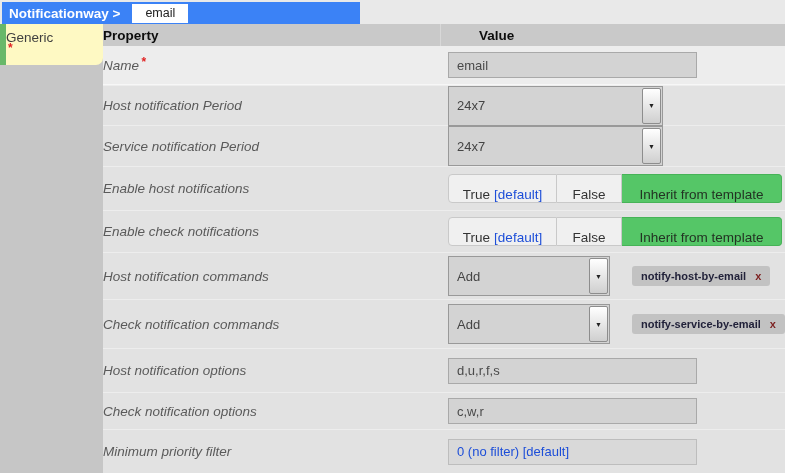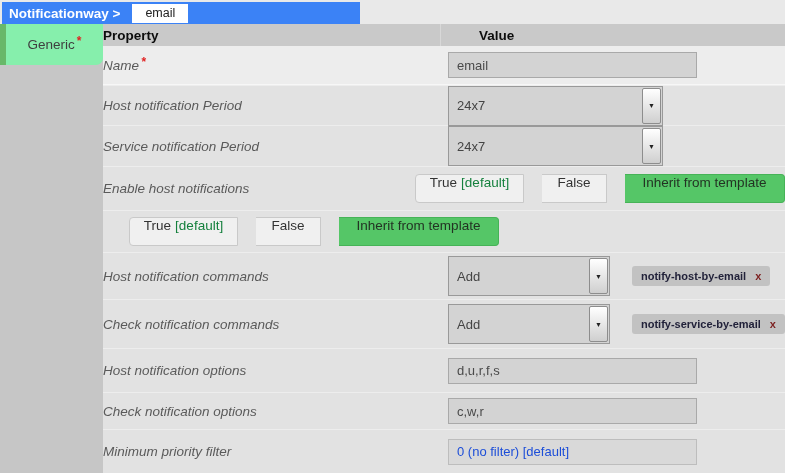--- a/index.html
+++ b/index.html
@@ -8,23 +8,23 @@
 
   
   .topbar { position:absolute; left:2px; top:2px; width:358px; height:22px; background:#3b82f6;
             display:flex; align-items:center; }
   .crumb { color:#ffffff; font-weight:bold; font-size:13.5px; padding-left:7px; white-space:nowrap; }
   .crumb-box { margin-left:12px; background:#ffffff; color:#222222; font-size:12.5px;
                padding:2px 13px 3px 13px; line-height:14px; }
 
   
   .sidebar { position:absolute; left:0; top:24px; width:103px; bottom:0; background:#c6c6c6; }
-  .tab { height:41px; background:#86efac; border-left:6px solid #68b869; border-radius:0 0 7px 0;
-         display:flex; align-items:center; justify-content:center; font-size:13.5px; color:#3f3f3f;
-         cursor:pointer; }
+  .tab { height:41px; background:#fef9c3; border-left:6px solid #68b869; border-radius:0 0 7px 0;
+         display:flex; align-items:flex-start; justify-content:center; font-size:13.5px; color:#3f3f3f;
+         cursor:pointer;flex-direction:column; }
   .req { color:#e02222; font-weight:bold; font-size:12px; position:relative; top:-4px; margin-left:2px; }
 
   
   .main { position:absolute; left:103px; top:24px; right:0; bottom:0; background:#e2e2e2; }
   .thead { height:22px; background:#c9c9c9; display:flex; font-weight:bold; font-size:13.5px; color:#0d0d0d; }
   .th { display:flex; align-items:center; }
   .th.prop { width:337px; }
   .th.val  { flex:1; padding-left:38px; border-left:1px solid #d8d8d8; }
 
   .row { display:flex; align-items:center; }
@@ -42,27 +42,27 @@
   
   .select { position:relative; width:215px; height:40px; background:#d3d3d3; border:1px solid #999999;
             display:flex; align-items:center; padding-left:8px; font-size:13px; color:#444444; cursor:pointer; }
   .select.narrow { width:162px; }
   .sel-arrow { position:absolute; right:1px; top:1px; bottom:1px; width:19px;
                background:linear-gradient(#ffffff,#cfcfcf); border:1px solid #8d8d8d; border-radius:2px;
                display:flex; align-items:center; justify-content:center; font-size:7px; color:#222222; }
 
   
   .btn-group { display:flex; height:29px; font-size:13.5px; }
-  .btn { background:#f0f0f0; border:1px solid #c9c9c9; color:#333333; display:flex; align-items:flex-start;
-         justify-content:center; cursor:pointer; white-space:nowrap;margin-left:18px; }
+  .btn { background:#f0f0f0; border:1px solid #c9c9c9; color:#333333; display:flex; align-items:flex-end;
+         justify-content:center; cursor:pointer; white-space:nowrap; }
   .btn:nth-child(1) { width:109px; border-radius:4px 0 0 4px; }
   .btn:nth-child(2) { width:65px; border-left:0; }
   .btn:nth-child(3) { width:160px; border-left:0; border-radius:0 4px 4px 0; }
   .btn.sel { background:#55c667; border-color:#46b357; color:#233323; }
-  .suffix { color:#15803d; margin-left:4px; }
+  .suffix { color:#1d4ed8; margin-left:4px; }
 
   
   .badge { margin-left:22px; background:#c2c2c2; border-radius:3px; padding:4px 9px;
            font-size:11px; font-weight:bold; color:#22223a; display:flex; align-items:center;
            white-space:nowrap; }
   .badge-x { color:#7c1f1f; margin-left:9px; cursor:pointer; font-weight:bold; }
 </style>
 </head>
 <body>
 
@@ -122,20 +122,21 @@
               <span class="btn">
                 <span>False</span>
               </span>
               <span class="btn sel">
                 <span>Inherit from template</span>
               </span>
             </div>
           </div>
         </div>
         <div class="row" style="height: 42px;">
+          <div class="plabel"><span>Enable check notifications</span></div>
           <div class="pvalue">
             <div class="btn-group">
               <span class="btn">
                 <span>True</span>
                 <span class="suffix">[default]</span>
               </span>
               <span class="btn">
                 <span>False</span>
               </span>
               <span class="btn sel">

